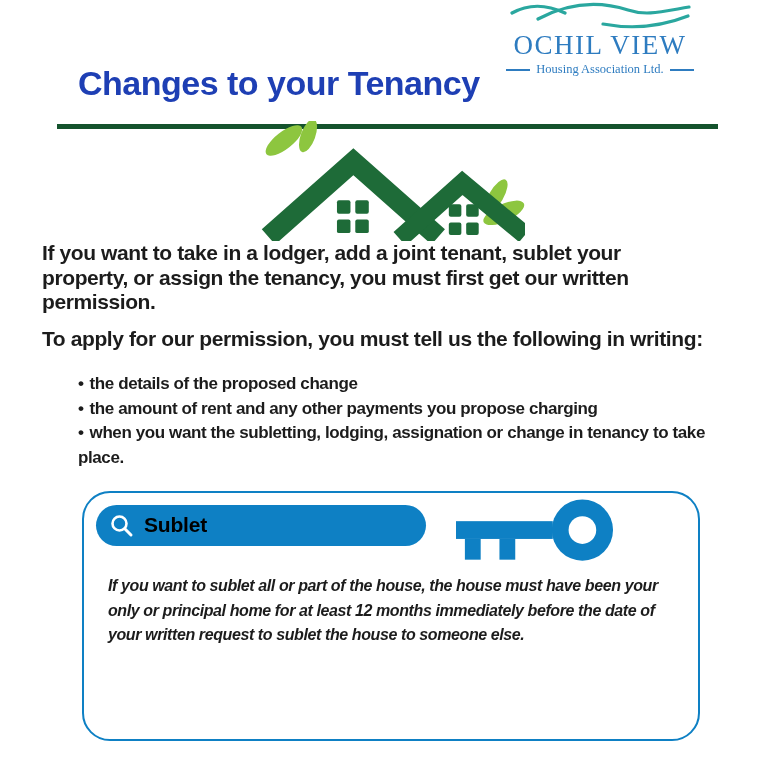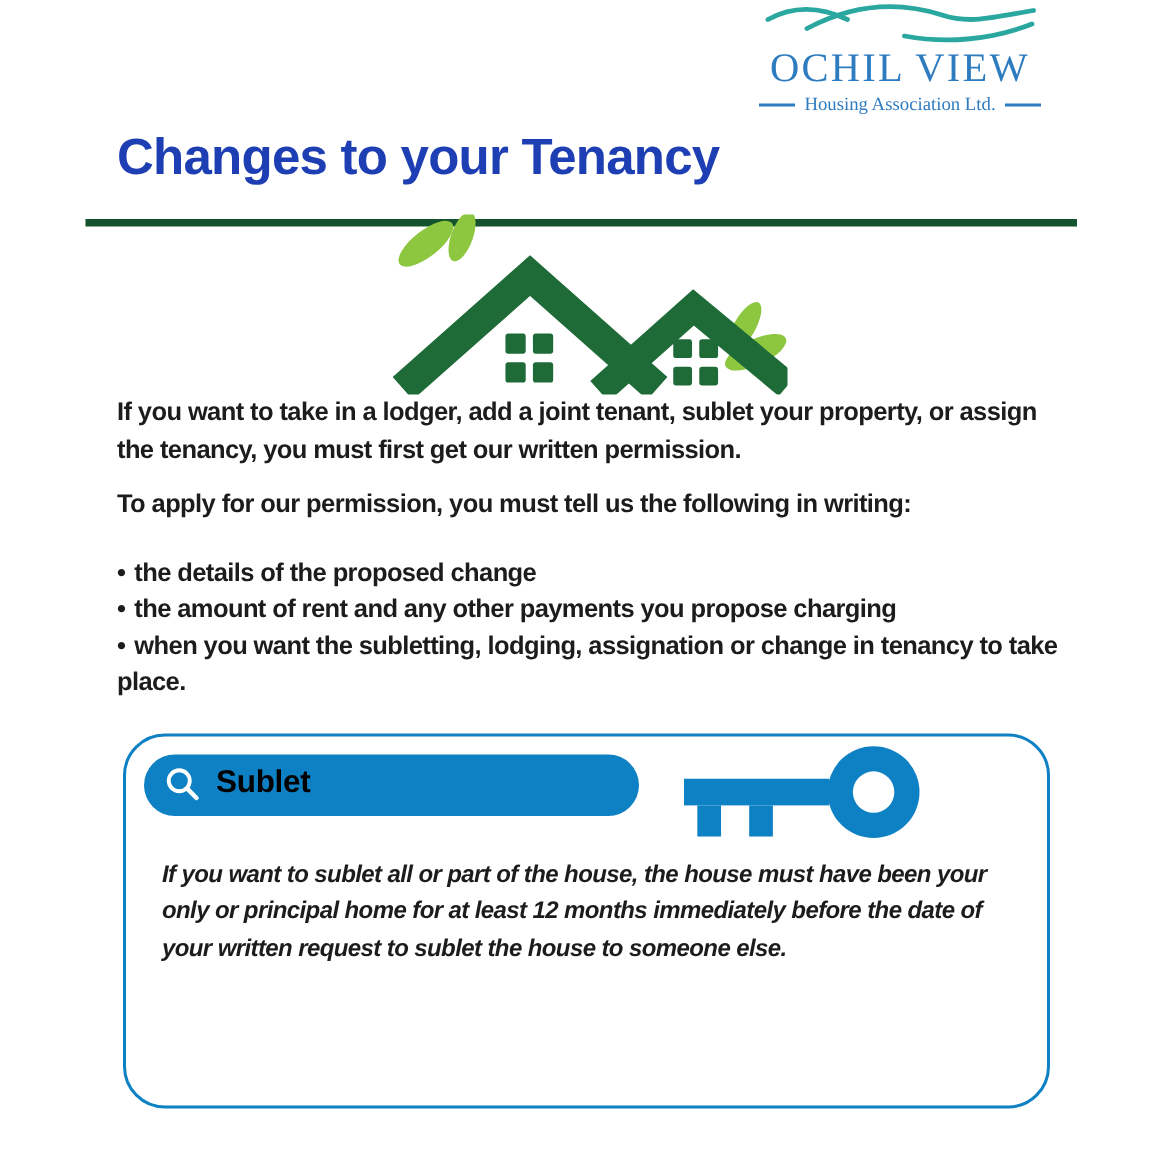--- a/index.html
+++ b/index.html
@@ -44,33 +44,33 @@
     color:var(--logo-blue);
   }
   .logo-sub .dash{width:24px;height:2px;background:var(--logo-blue);}
   .logo-sub .sub-text{
     font-family:"Liberation Serif",serif;
     font-weight:400;font-size:12.5px;white-space:nowrap;
   }
   
   .page-title{
     margin:0 0 0 78px;
-    padding-top:86px;
+    padding-top:64px;
     font-size:34px;
     line-height:1.15;
     letter-spacing:-0.5px;
     color:var(--title-blue);
   }
   .rule{height:5px;background:var(--rule-green);margin:21px 62px 0 57px;}
   
   .house{display:block;margin:-8px auto 0 auto;}
   
   .para{
-    margin-left:78px;margin-right:70px;
-    font-size:17px;line-height:24.5px;letter-spacing:-0.4px;
+    margin-left:42px;margin-right:70px;
+    font-size:21px;line-height:24.5px;letter-spacing:-0.4px;
   }
   .para.p1{margin-top:0;}
   .para.p2{margin-top:12px;}
   .bullets{margin:21px 70px 0 78px;list-style:none;}
   .bullets li{font-size:17px;line-height:24.5px;letter-spacing:-0.4px;}
   .bullets .marker{margin-right:6px;}
   .para.p3{margin-top:26px;}
   
   .card{
     margin:21px 0 0 82px;

